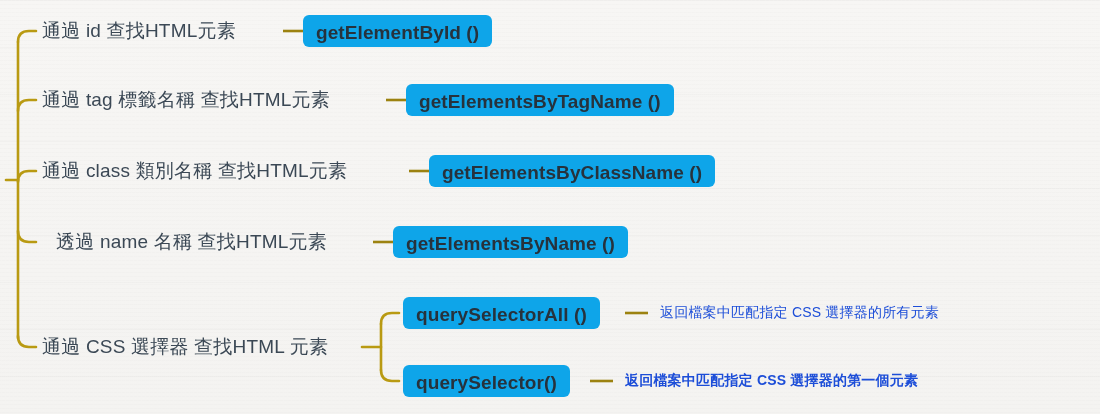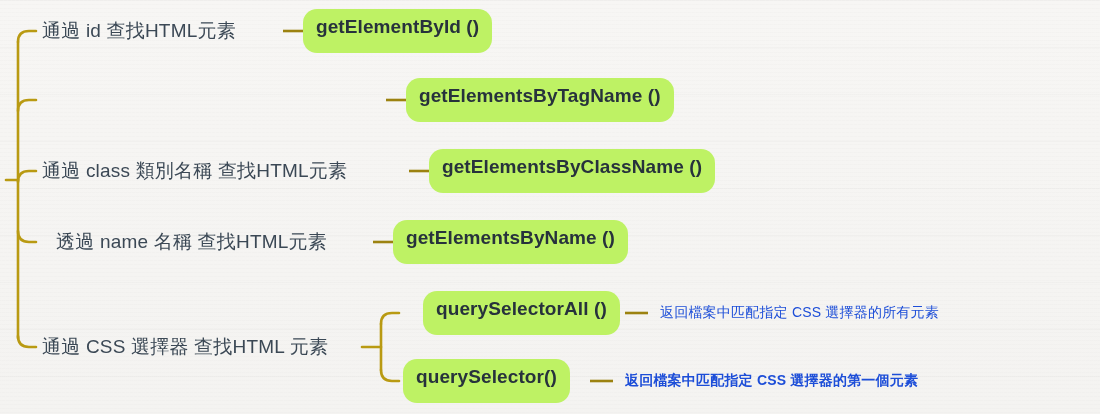--- a/index.html
+++ b/index.html
@@ -30,27 +30,27 @@
   .row-label{
     position:absolute;
     font-size:19px;
     color:#3b4855;
     white-space:nowrap;
     letter-spacing:0.2px;
     transform:translateY(-50%);
   }
   .badge{
     position:absolute;
-    background:#bef264;
-    border-radius:14px;
+    background:#0ea5e9;
+    border-radius:6px;
     color:#27323c;
     font-size:19px;
     font-weight:bold;
     white-space:nowrap;
-    height:44px;
+    height:32px;
     line-height:36px;
     padding:0 13px;
     transform:translateY(-50%);
     letter-spacing:0.1px;
   }
   .desc{
     position:absolute;
     font-size:14px;
     color:#1d4ed8;
     white-space:nowrap;
@@ -90,29 +90,30 @@
       <line x1="409" y1="171" x2="429" y2="171"></line>
       <line x1="373" y1="242" x2="393" y2="242"></line>
       <line x1="625" y1="313" x2="648" y2="313"></line>
       <line x1="590" y1="381" x2="613" y2="381"></line>
     </g>
   </svg>
 
   <div class="row-label" style="left:42px;top:31px;">通過 id 查找HTML元素</div>
   <div class="badge" style="left:303px;top:31px;">getElementById ()</div>
 
+  <div class="row-label" style="left:42px;top:100px;">通過 tag 標籤名稱 查找HTML元素</div>
   <div class="badge" style="left:406px;top:100px;">getElementsByTagName ()</div>
 
   <div class="row-label" style="left:42px;top:171px;">通過 class 類別名稱 查找HTML元素</div>
   <div class="badge" style="left:429px;top:171px;">getElementsByClassName ()</div>
 
   <div class="row-label" style="left:56px;top:242px;">透過 name 名稱 查找HTML元素</div>
   <div class="badge" style="left:393px;top:242px;">getElementsByName ()</div>
 
   <div class="row-label" style="left:42px;top:347px;">通過 CSS 選擇器 查找HTML 元素</div>
 
-  <div class="badge" style="left:403px;top:313px;margin-left:20px;">querySelectorAll ()</div>
+  <div class="badge" style="left:403px;top:313px;">querySelectorAll ()</div>
   <div class="desc" style="left:660px;top:313px;">返回檔案中匹配指定 CSS 選擇器的所有元素</div>
 
   <div class="badge" style="left:403px;top:381px;">querySelector()</div>
   <div class="desc" style="left:625px;top:381px;font-weight:bold;">返回檔案中匹配指定 CSS 選擇器的第一個元素</div>
 
 </div>
 
 </body></html>

